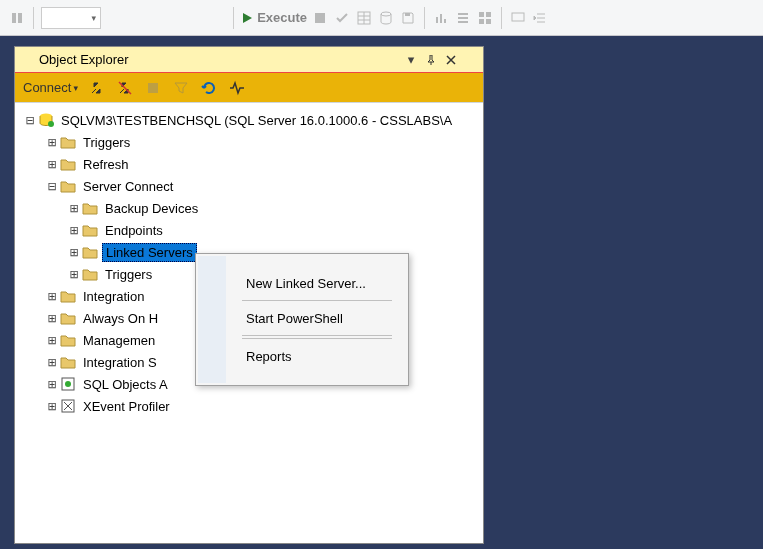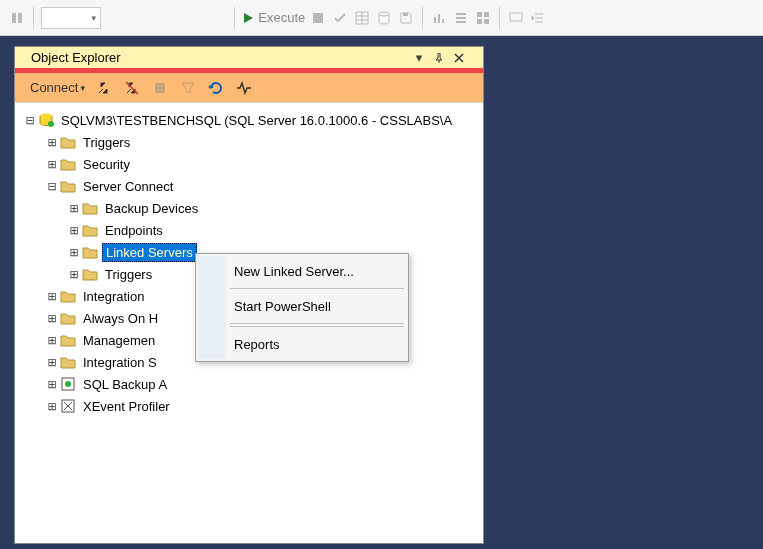--- a/index.html
+++ b/index.html
@@ -12,83 +12,83 @@
   border-bottom: 1px solid #c7c7cc;
   display: flex;
   align-items: center;
   padding: 0 8px;
   gap: 4px;
   color: #555;
 }
 .tb-divider { width: 1px; height: 22px; background: #ccc; margin: 0 3px; }
 .tb-icon { width: 18px; height: 18px; display: flex; align-items: center; justify-content: center; color: #666; }
 .tb-icon.dim { opacity: .55; }
-.tb-exec { display: flex; align-items: center; gap: 4px; color: #2e7d32; }
+.tb-exec { display: flex; align-items: center; gap: 4px; color: #2e7d32; font-weight: bold; }
 .tb-exec svg { fill: #2e7d32; }
 .tb-exec span { color: #555; opacity: .7; }
 .tb-dropdown { min-width: 60px; height: 22px; border: 1px solid #ccc; background: #fff; display: flex; align-items: center; padding: 0 4px;}
 .tb-dropdown .caret { margin-left: auto; font-size: 9px; color: #666; }
 
 .explorer-panel {
   position: absolute;
   top: 46px; left: 14px;
   width: 470px;
   height: 498px;
   background: #fff;
   border: 1px solid #888;
   display: flex;
   flex-direction: column;
 }
 .panel-titlebar {
   background: #fff4b3;
-  border-bottom: 5px solid #ef4444;
+  border-bottom: 1px solid #ef4444;
   height: 26px;
   display: flex;
   align-items: center;
-  padding: 0 16px;
+  padding: 0 24px;
   font-size: 13px;
 }
 .panel-titlebar .title { flex: 1; color: #000;}
 .panel-titlebar .tb-btn { width: 16px; height: 16px; margin-left: 4px; display: flex; align-items: center; justify-content: center; color: #444;}
 .panel-toolbar {
   height: 30px;
-  background: #fdba74;
+  background: #eab308;
   border-bottom: 1px solid #cfd6dc;
   display: flex;
   align-items: center;
   gap: 10px;
-  padding: 0 15px;
+  padding: 0 8px;
   color: #333;
 }
 .panel-toolbar .connect-btn { display: flex; align-items: center; gap: 2px;}
 .panel-toolbar .caret { font-size: 9px; }
 .tool-icon { width: 18px; height: 18px; display: flex; align-items: center; justify-content: center; }
 
 .tree { flex: 1; overflow: auto; padding: 6px 4px 4px 4px; color: #000; }
 .tree-row { display: flex; align-items: center; height: 22px; white-space: nowrap; }
 .tree-row .expander { width: 14px; height: 14px; display: flex; align-items: center; justify-content: center; font-size: 11px; color: #444; }
 .tree-row .node-icon { width: 18px; height: 16px; display: flex; align-items: center; justify-content: center; margin-right: 3px; }
 .tree-row .label-span { padding: 1px 3px; }
-.tree-row.selected .label-span { background: #0a78d7; color: #fef9c3; border: 1px dotted #004; }
+.tree-row.selected .label-span { background: #0a78d7; color: #000000; border: 1px dotted #004; }
 
 .indent-0 { padding-left: 4px; }
 .indent-1 { padding-left: 26px; }
 .indent-2 { padding-left: 48px; }
 
 .folder-icon { fill: #e8c76a; stroke: #b0933a; stroke-width:1;}
 .server-icon { fill: #fdd835; }
 
 .ctx-menu {
   position: absolute;
   top: 253px; left: 195px;
   width: 214px;
   background: #f5f5f5;
   border: 1px solid #a0a0a0;
   box-shadow: 2px 2px 6px rgba(0,0,0,.25);
-  padding: 2px;
+  padding: 14px;
 }
 .ctx-gutter {
   position: absolute; top:2px; bottom:2px; left:2px; width:28px;
   background: #e8eef5;
 }
 .ctx-item {
   position: relative;
   height: 30px;
   display: flex;
   align-items: center;
@@ -259,21 +259,21 @@
       <span class="label-span">Triggers</span>
     </div>
 
     <div class="tree-row indent-1">
       <span class="expander">⊞</span>
       <span class="node-icon">
           <svg width="16" height="14" viewBox="0 0 16 14">
             <path class="folder-icon" d="M1 3h5l2 2h7v8H1z"></path>
           </svg>
         </span>
-      <span class="label-span">Security</span>
+      <span class="label-span">Refresh</span>
     </div>
 
     <div class="tree-row indent-1">
       <span class="expander">⊟</span>
       <span class="node-icon">
           <svg width="16" height="14" viewBox="0 0 16 14">
             <path class="folder-icon" d="M1 3h5l2 2h7v8H1z"></path>
           </svg>
         </span>
       <span class="label-span">Server Connect</span>
@@ -360,21 +360,21 @@
     </div>
 
     <div class="tree-row indent-1">
       <span class="expander">⊞</span>
       <span class="node-icon">
         <svg width="16" height="16" viewBox="0 0 16 16">
             <rect x="2" y="2" width="12" height="12" fill="#fff" stroke="#555"></rect>
             <circle cx="8" cy="8" r="3" fill="#3a3"></circle>
           </svg>
       </span>
-      <span class="label-span">SQL Backup A</span>
+      <span class="label-span">SQL Objects A</span>
     </div>
 
     <div class="tree-row indent-1">
       <span class="expander">⊞</span>
       <span class="node-icon">
         <svg width="16" height="16" viewBox="0 0 16 16">
             <rect x="2" y="2" width="12" height="12" fill="#fff" stroke="#555"></rect>
             <path d="M4 4l8 8M12 4l-8 8" stroke="#555"></path>
           </svg>
       </span>

